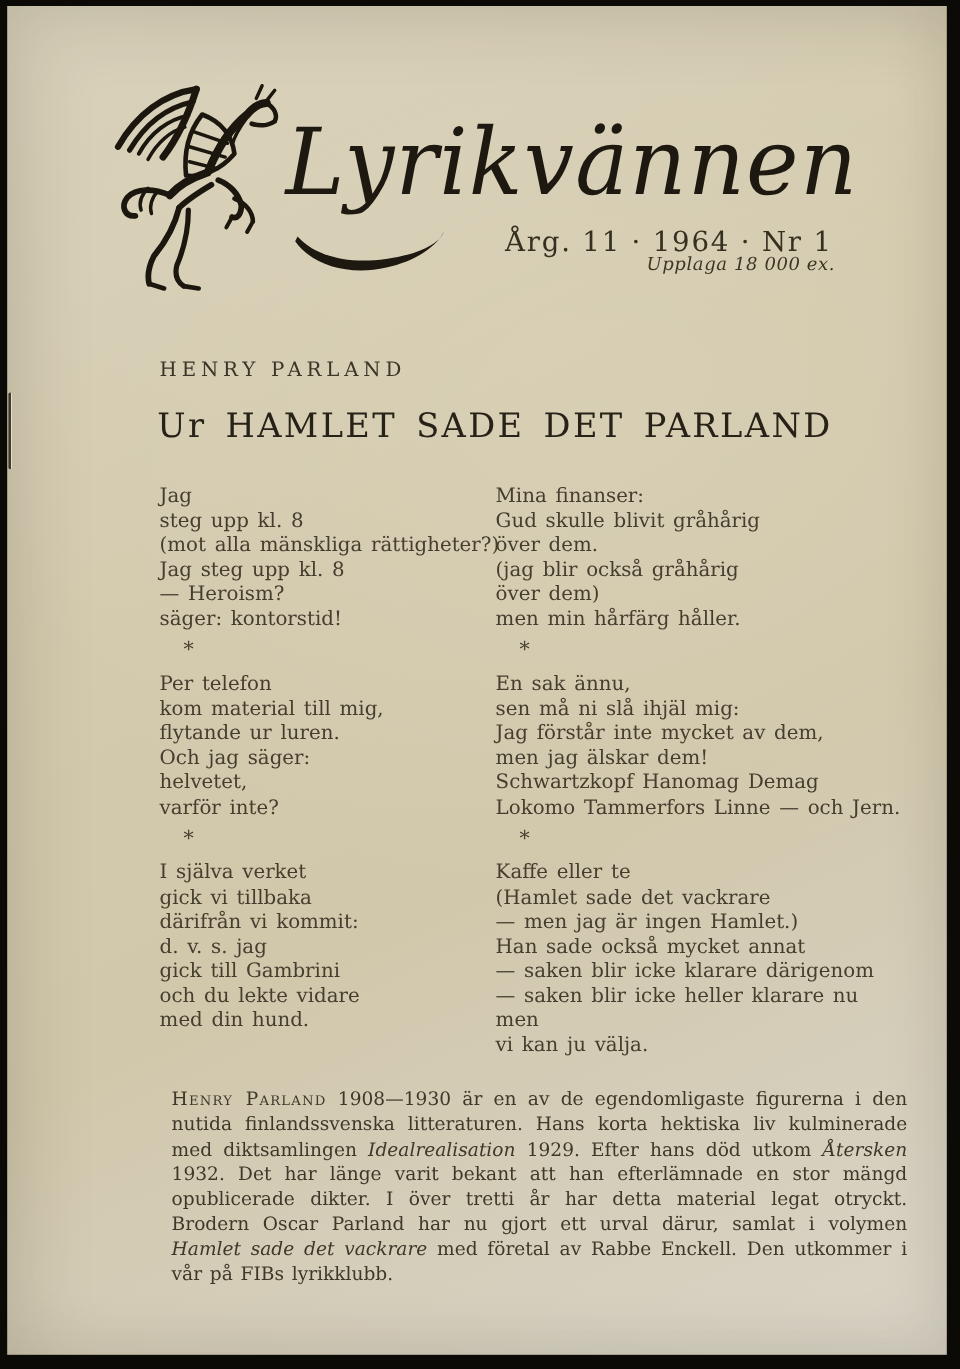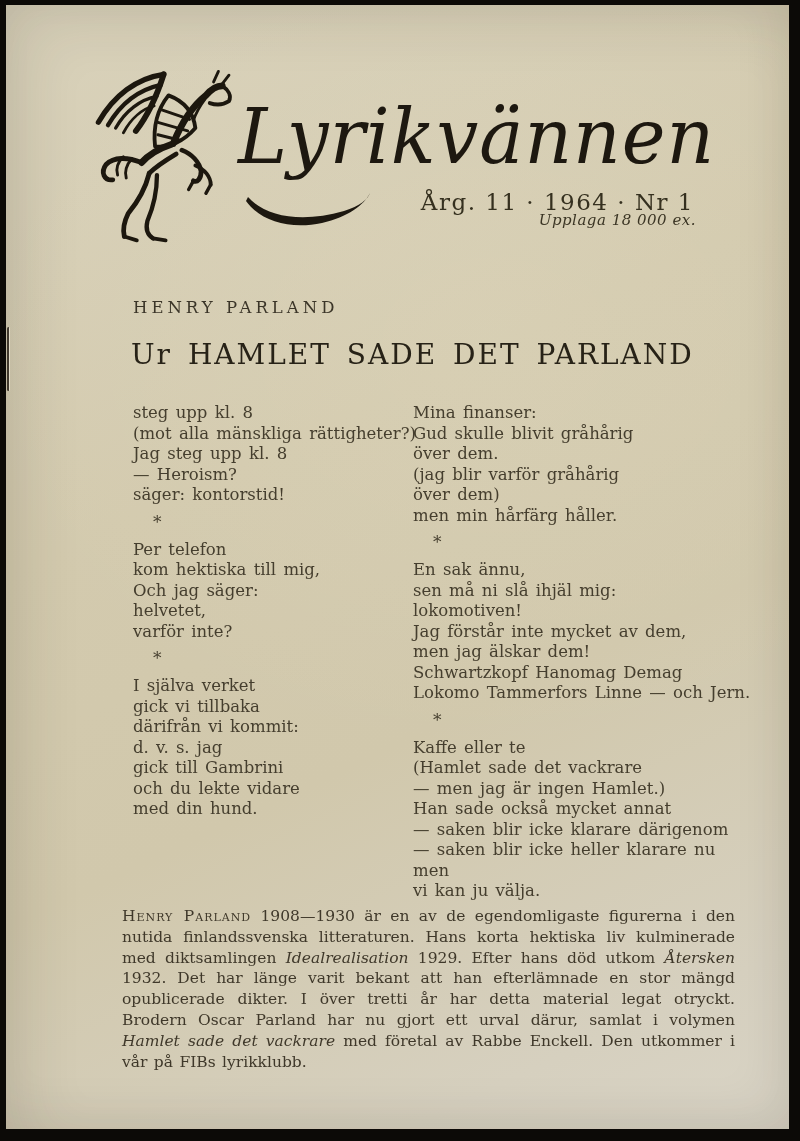--- a/index.html
+++ b/index.html
@@ -97,21 +97,21 @@
   .separator {
     padding-left: 20px;
     margin: 6px 0 8px 0;
     line-height: 20px;
     font-size: 17px;
     color: #453e2e;
   }
   
   .footnote {
     position: absolute;
-    left: 116px; top: 901px;
+    left: 137px; top: 901px;
     width: 613px;
     font-size: 15.5px;
     line-height: 20.8px;
     word-spacing: 1.5px;
     text-align: justify;
     color: #3f382a;
   }
   .footnote .smallcaps { font-variant: small-caps; letter-spacing: 1px; }
   .footnote .italic { font-style: italic; }
 </style>
@@ -166,59 +166,60 @@
     <path d="M4,14 C22,34 58,40 100,28 C116,23 124,16 126,10 C120,22 104,34 78,40 C46,47 16,38 2,18 Z" fill="#1d1810"></path>
   </svg>
   <div class="issue-line">Årg. 11 · 1964 · Nr 1</div>
   <div class="circulation-line">Upplaga 18 000 ex.</div>
 
   <div class="author">HENRY PARLAND</div>
   <div class="poem-title">Ur HAMLET SADE DET PARLAND</div>
 
   <div class="poem-column left">
       <div class="stanza">
+        <div class="poem-line">Jag</div>
         <div class="poem-line">steg upp kl. 8</div>
         <div class="poem-line">(mot alla mänskliga rättigheter?)</div>
         <div class="poem-line">Jag steg upp kl. 8</div>
         <div class="poem-line">— Heroism?</div>
         <div class="poem-line">säger: kontorstid!</div>
       </div>
       <div class="separator">*</div>
       <div class="stanza">
         <div class="poem-line">Per telefon</div>
-        <div class="poem-line">kom hektiska till mig,</div>
+        <div class="poem-line">kom material till mig,</div>
+        <div class="poem-line">flytande ur luren.</div>
         <div class="poem-line">Och jag säger:</div>
         <div class="poem-line">helvetet,</div>
         <div class="poem-line">varför inte?</div>
       </div>
       <div class="separator">*</div>
       <div class="stanza">
         <div class="poem-line">I själva verket</div>
         <div class="poem-line">gick vi tillbaka</div>
         <div class="poem-line">därifrån vi kommit:</div>
         <div class="poem-line">d. v. s. jag</div>
         <div class="poem-line">gick till Gambrini</div>
         <div class="poem-line">och du lekte vidare</div>
         <div class="poem-line">med din hund.</div>
       </div>
     </div>
   <div class="poem-column right">
       <div class="stanza">
         <div class="poem-line">Mina finanser:</div>
         <div class="poem-line">Gud skulle blivit gråhårig</div>
         <div class="poem-line">över dem.</div>
-        <div class="poem-line">(jag blir varför gråhårig</div>
+        <div class="poem-line">(jag blir också gråhårig</div>
         <div class="poem-line">över dem)</div>
         <div class="poem-line">men min hårfärg håller.</div>
       </div>
       <div class="separator">*</div>
       <div class="stanza">
         <div class="poem-line">En sak ännu,</div>
         <div class="poem-line">sen må ni slå ihjäl mig:</div>
-        <div class="poem-line">lokomotiven!</div>
         <div class="poem-line">Jag förstår inte mycket av dem,</div>
         <div class="poem-line">men jag älskar dem!</div>
         <div class="poem-line">Schwartzkopf Hanomag Demag</div>
         <div class="poem-line">Lokomo Tammerfors Linne — och Jern.</div>
       </div>
       <div class="separator">*</div>
       <div class="stanza">
         <div class="poem-line">Kaffe eller te</div>
         <div class="poem-line">(Hamlet sade det vackrare</div>
         <div class="poem-line">— men jag är ingen Hamlet.)</div>

